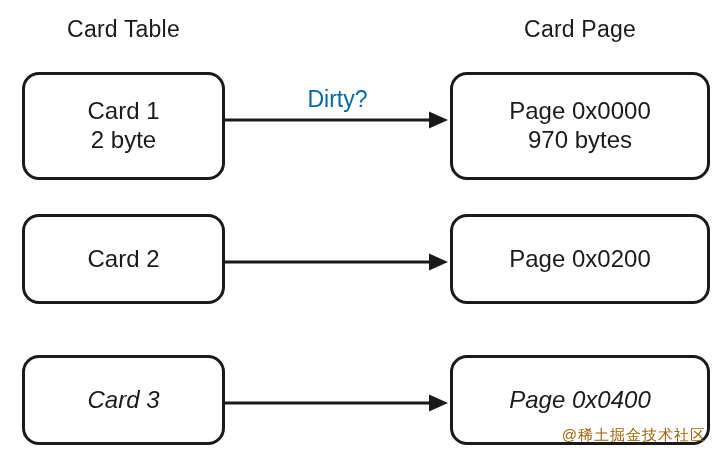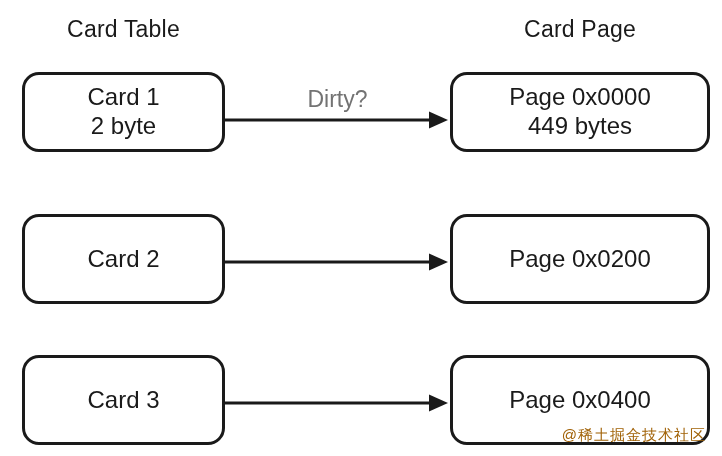--- a/index.html
+++ b/index.html
@@ -56,42 +56,42 @@
   .node .node-line {
     font-size: 24px;
     color: #1a1a1a;
     white-space: nowrap;
     text-align: center;
   }
 
   .node.left  { left: 22px;  width: 203px; }
   .node.right { left: 450px; width: 260px; }
 
-  .row-1 { top: 72px;  height: 80px; }
+  .row-1 { top: 72px;  height: 108px; }
   .row-2 { top: 214px; height: 90px; }
-  .row-3 { top: 355px; height: 90px; }
+  .row-3 { top: 355px; height: 90px; font-style: italic; }
 
   
   .connector {
     position: absolute;
     left: 224px;
     width: 226px;
     height: 22px;
     pointer-events: none;
   }
   .connector svg { display: block; }
   #connector-1 { top: 109px; }
   #connector-2 { top: 251px; }
   #connector-3 { top: 392px; }
 
   
   .edge-label {
     position: absolute;
     font-size: 23px;
-    color: #737373;
+    color: #0369a1;
     white-space: nowrap;
     text-align: center;
   }
   #edge-label-dirty {
     left: 250px;
     width: 175px;
     top: 86px;
   }
 
   
@@ -123,21 +123,21 @@
 
   <div class="connector" id="connector-1">
     <svg width="226" height="22" viewBox="0 0 226 22" xmlns="http://www.w3.org/2000/svg">
       <line x1="0" y1="11" x2="206" y2="11" stroke="#1a1a1a" stroke-width="3"></line>
       <polygon points="205,2.5 224,11 205,19.5" fill="#1a1a1a"></polygon>
     </svg>
   </div>
 
   <div class="node right row-1">
     <div class="node-line">Page 0x0000</div>
-    <div class="node-line">449 bytes</div>
+    <div class="node-line">970 bytes</div>
   </div>
 
   <div class="node left row-2">
     <div class="node-line">Card 2</div>
   </div>
 
   <div class="connector" id="connector-2">
     <svg width="226" height="22" viewBox="0 0 226 22" xmlns="http://www.w3.org/2000/svg">
       <line x1="0" y1="11" x2="206" y2="11" stroke="#1a1a1a" stroke-width="3"></line>
       <polygon points="205,2.5 224,11 205,19.5" fill="#1a1a1a"></polygon>

